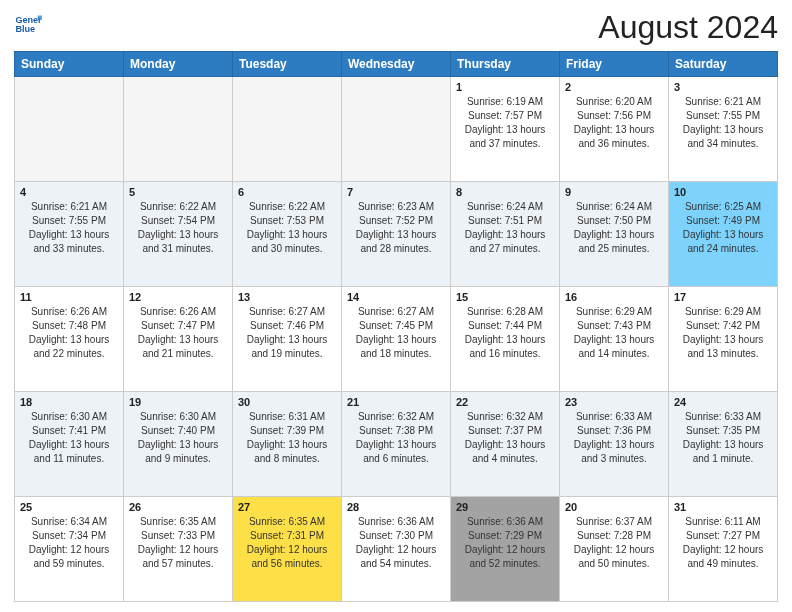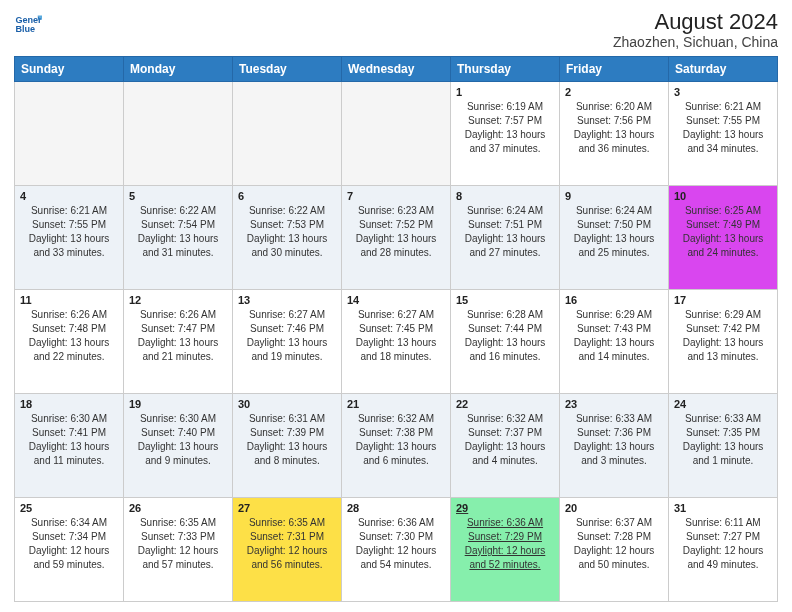--- a/index.html
+++ b/index.html
@@ -29,21 +29,21 @@
       gap: 4px;
     }
     .logo-icon {
       width: 28px;
       height: 28px;
     }
     .title-block {
       text-align: right;
     }
     .month-year {
-      font-size: 22px;
+      font-size: 32px;
       font-weight: 300;
       color: #222;
       line-height: 1.1;
       margin-left: 48px;
     }
     .location {
       font-size: 14px;
       color: #444;
     }
     .calendar {
@@ -107,21 +107,20 @@
     <div class="logo">
       <svg class="logo-icon" viewBox="0 0 40 40">
         <text x="2" y="18" font-size="13" font-weight="bold" fill="#1a5fa8">General</text>
         <text x="2" y="31" font-size="13" font-weight="bold" fill="#1a5fa8">Blue</text>
         <polygon points="34,8 40,14 34,14" fill="#2d7cc1"></polygon>
         <polygon points="34,8 40,8 40,14" fill="#5aabde"></polygon>
       </svg>
     </div>
     <div class="title-block">
       <div class="month-year">August 2024</div>
-      <div class="location">Zhaozhen, Sichuan, China</div>
     </div>
   </div>
 
   <table class="calendar" id="cal-table">
     <thead>
       <tr id="cal-header">
           <th>Sunday</th>
           <th>Monday</th>
           <th>Tuesday</th>
           <th>Wednesday</th>
@@ -194,21 +193,21 @@
 Daylight: 13 hours
 and 27 minutes.</div>
           </td>
           <td style="background: rgb(237, 242, 247);">
             <span class="day-number">9</span>
             <div class="day-info" style="white-space: pre-line;">Sunrise: 6:24 AM
 Sunset: 7:50 PM
 Daylight: 13 hours
 and 25 minutes.</div>
           </td>
-          <td style="background: #d946ef;">
+          <td style="background: #7dd3fc;">
             <span class="day-number">10</span>
             <div class="day-info" style="white-space: pre-line;">Sunrise: 6:25 AM
 Sunset: 7:49 PM
 Daylight: 13 hours
 and 24 minutes.</div>
           </td>
         </tr>
         <tr>
           <td style="background: rgb(255, 255, 255);">
             <span class="day-number">11</span>
@@ -333,21 +332,21 @@
 Daylight: 12 hours
 and 56 minutes.</div>
           </td>
           <td style="background: rgb(255, 255, 255);">
             <span class="day-number">28</span>
             <div class="day-info" style="white-space: pre-line;">Sunrise: 6:36 AM
 Sunset: 7:30 PM
 Daylight: 12 hours
 and 54 minutes.</div>
           </td>
-          <td style="background: #86efac; text-decoration: underline;">
+          <td style="background: #a3a3a3;">
             <span class="day-number">29</span>
             <div class="day-info" style="white-space: pre-line;">Sunrise: 6:36 AM
 Sunset: 7:29 PM
 Daylight: 12 hours
 and 52 minutes.</div>
           </td>
           <td style="background: rgb(255, 255, 255);">
             <span class="day-number">20</span>
             <div class="day-info" style="white-space: pre-line;">Sunrise: 6:37 AM
 Sunset: 7:28 PM

